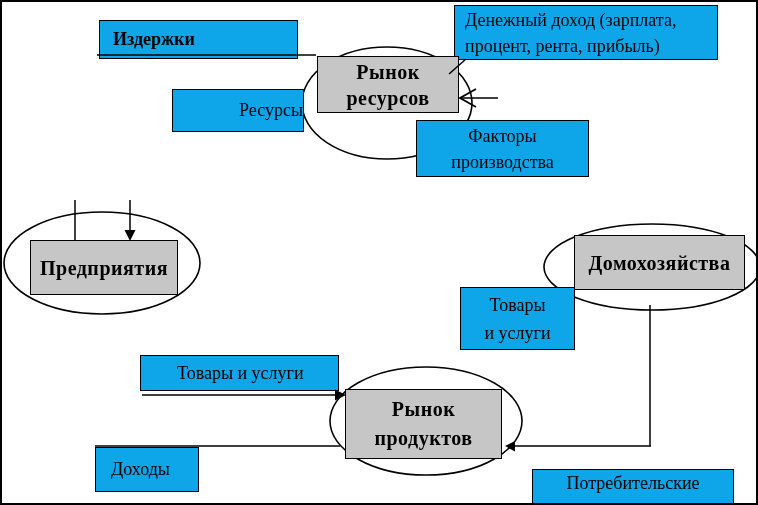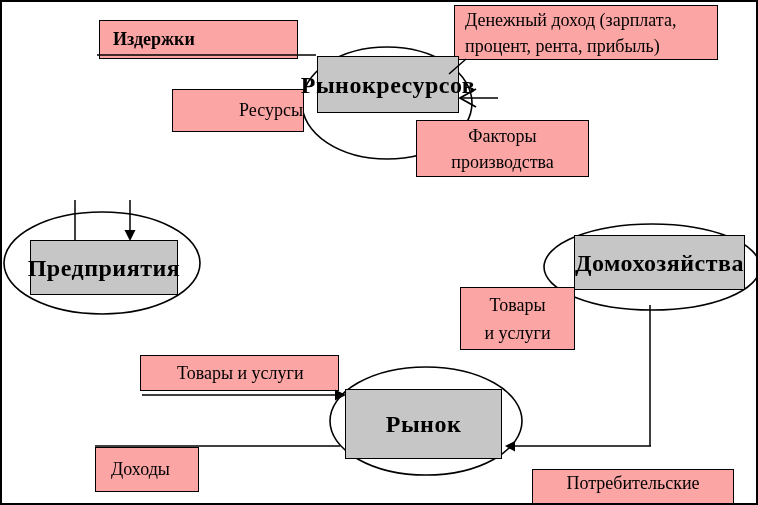--- a/index.html
+++ b/index.html
@@ -12,43 +12,43 @@
     overflow:hidden;
     font-family:"Liberation Serif","DejaVu Serif",serif;
     color:#000;
   }
   svg.layer{position:absolute;left:0;top:0;pointer-events:none;}
   #ellipse-layer{z-index:1;}
   #connector-layer{z-index:4;}
   .label-box{
     position:absolute;
     box-sizing:border-box;
-    background:#fca5a5;
+    background:#0ea5e9;
     border:1.5px solid #000;
     z-index:2;
     font-size:18px;
     line-height:25px;
     display:flex;
     flex-direction:column;
     justify-content:center;
   }
   .label-box.left{align-items:flex-start;}
   .label-box.center{align-items:center;text-align:right;}
   .node-rect{
     position:absolute;
     box-sizing:border-box;
     background:var(--node-fill,#c6c6c6);
     border:1.5px solid #000;
     z-index:3;
     font-weight:bold;
-    font-size:24px;
+    font-size:20px;
     letter-spacing:.5px;
     line-height:26px;
     display:flex;
-    flex-direction:row;
+    flex-direction:column;
     justify-content:center;
     align-items:center;
     text-align:center;
   }
   .line1,.line2{white-space:nowrap;}
 </style>
 </head>
 <body>
 
 <div id="canvas" style="--node-fill: #c6c6c6; --bg: #ffffff;">
@@ -104,20 +104,21 @@
   <div class="node-rect" style="left:28px;top:238px;width:148px;height:55px;">
     <span class="line1">Предприятия</span>
   </div>
 
   <div class="node-rect" style="left:572px;top:233px;width:171px;height:55px;">
     <span class="line1">Домохозяйства</span>
   </div>
 
   <div class="node-rect" style="left:343px;top:387px;width:157px;height:70px;line-height:29px;">
     <span class="line1">Рынок</span>
+    <span class="line2">продуктов</span>
   </div>
 
   <svg id="connector-layer" class="layer" width="758" height="505">
 
     <line x1="95" y1="53" x2="314" y2="53" stroke="#000" stroke-width="1.5"></line>
 
     <line x1="73" y1="198" x2="73" y2="239" stroke="#000" stroke-width="1.5"></line>
 
     <line x1="128" y1="198" x2="128" y2="229" stroke="#000" stroke-width="1.5"></line>
     <polygon points="122.5,228 133.5,228 128,239" fill="#000"></polygon>

